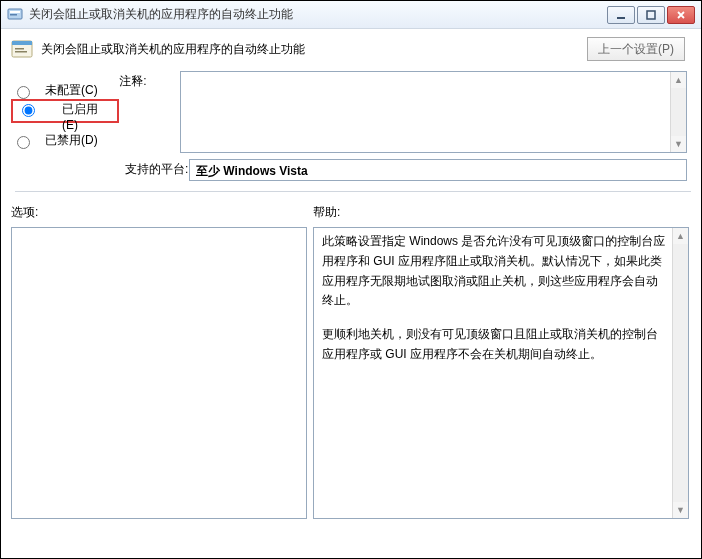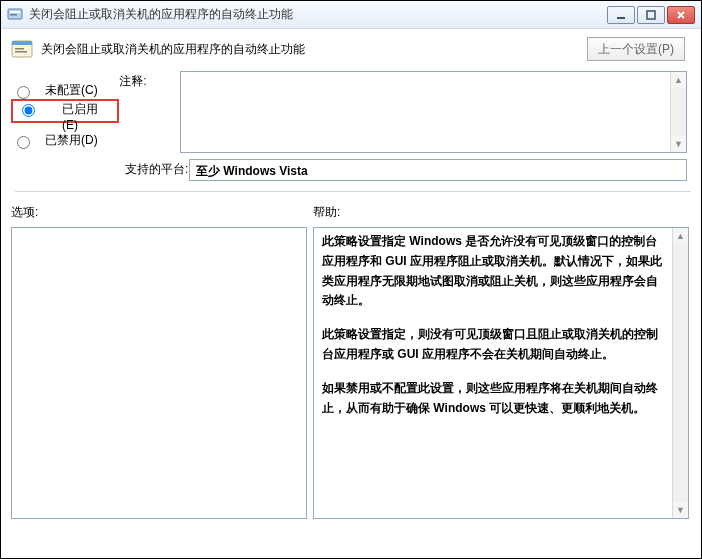--- a/index.html
+++ b/index.html
@@ -179,21 +179,20 @@
     display: flex;
     padding: 0 10px;
     margin-top: 6px;
     margin-bottom: 6px;
   }
   .panel-labels .l-left { width: 302px; }
   .panels {
     display: flex;
     padding: 0 10px;
     gap: 6px;
-    font-weight: bold;
   }
   .options-box {
     width: 296px;
     height: 292px;
     border: 1px solid #97a9bd;
     background: #fff;
   }
   .help-box {
     width: 376px;
     height: 292px;
@@ -309,20 +308,19 @@
 
 <div class="panel-labels">
   <div class="l-left">选项:</div>
   <div>帮助:</div>
 </div>
 
 <div class="panels">
   <div class="options-box"></div>
   <div class="help-box">
     <p>此策略设置指定 Windows 是否允许没有可见顶级窗口的控制台应用程序和 GUI 应用程序阻止或取消关机。默认情况下，如果此类应用程序无限期地试图取消或阻止关机，则这些应用程序会自动终止。</p>
-    <p>此策略设置指定，则没有可见顶级窗口且阻止或取消关机的控制台应用程序或 GUI 应用程序不会在关机期间自动终止。</p>
-    <p>如果禁用或不配置此设置，则这些应用程序将在关机期间自动终止，从而有助于确保 Windows 可以更快速、更顺利地关机。</p>
+    <p>更顺利地关机，则没有可见顶级窗口且阻止或取消关机的控制台应用程序或 GUI 应用程序不会在关机期间自动终止。</p>
     <div class="scroll-track">
       <div class="scroll-arrow">▲</div>
       <div class="scroll-arrow">▼</div>
     </div>
   </div>
 </div>
 
 </body></html>

